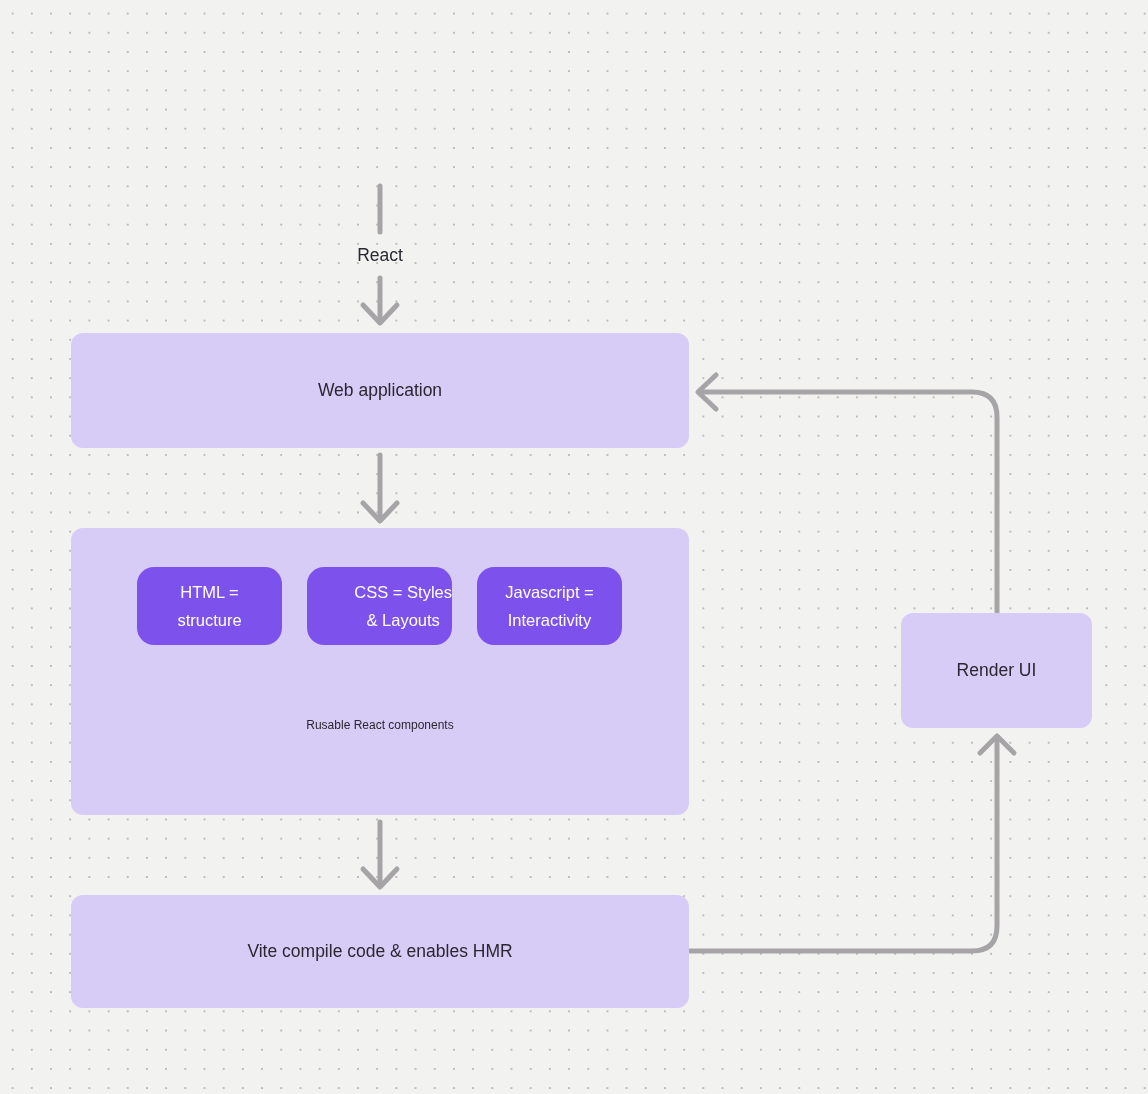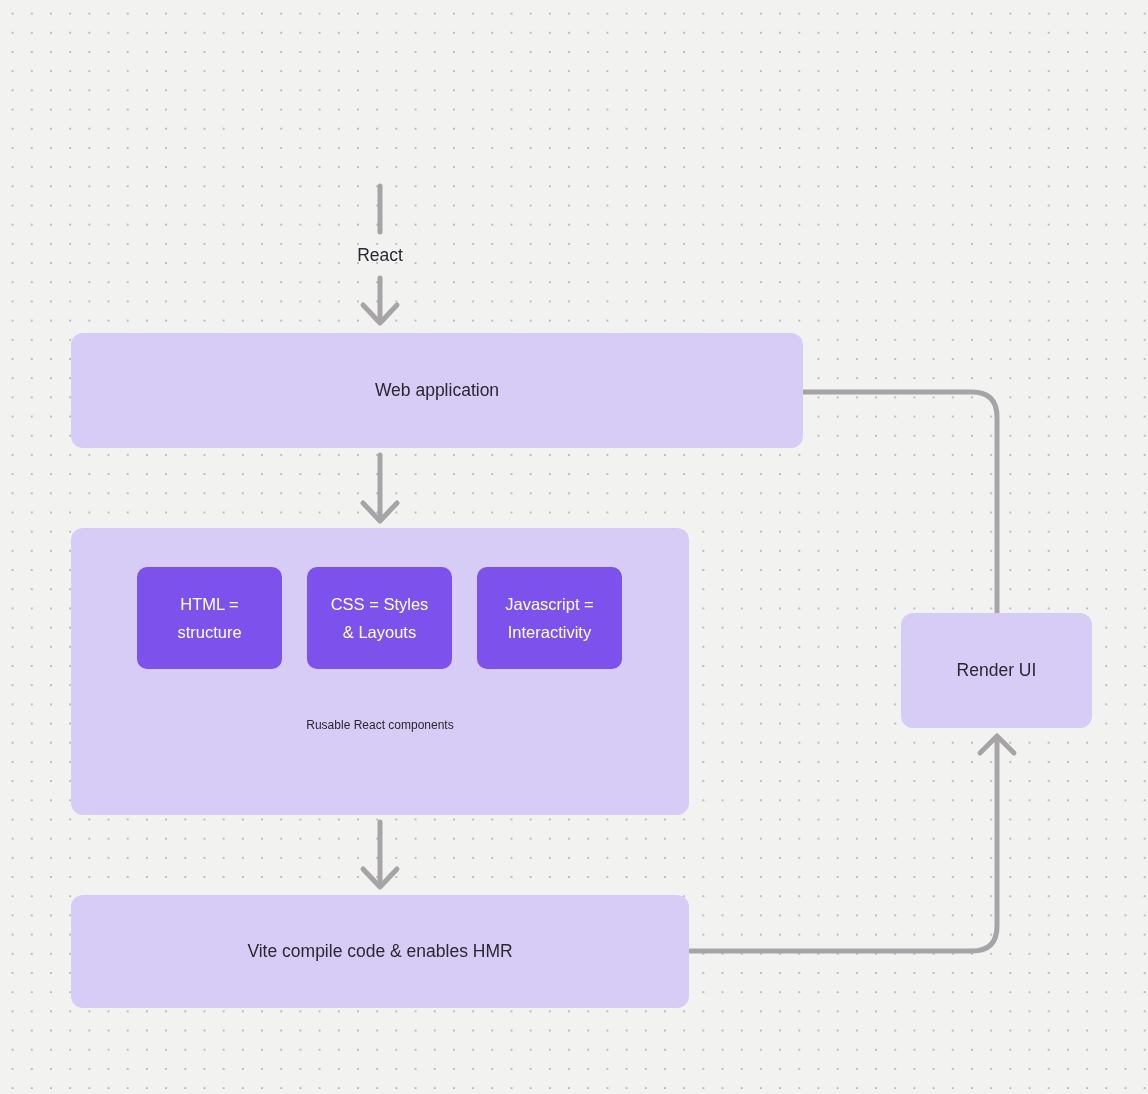--- a/index.html
+++ b/index.html
@@ -27,24 +27,24 @@
     position:absolute;
     background:var(--node-fill);
     border-radius:12px;
     display:flex;align-items:center;justify-content:center;
     font-size:17.5px;
     text-align:center;
     line-height:1.4;
   }
   .chip{
     position:absolute;
-    width:145px;height:102px;top:39px;
+    width:145px;height:78px;top:39px;
     background:var(--chip-fill);
     color:var(--chip-text);
-    border-radius:10px;
+    border-radius:17px;
     display:flex;align-items:center;justify-content:center;
     text-align:center;
     font-size:16.5px;
     line-height:1.72;
     white-space:pre-line;
   }
   .group-caption{
     position:absolute;left:0;right:0;top:189px;
     text-align:center;
     font-size:12px;
@@ -99,30 +99,30 @@
       <path class="conn" d="M 997 612 L 997 417 Q 997 392 972 392 L 702 392"></path>
       <path class="conn" d="M 716 375 L 698 392 L 716 409"></path>
     </g>
   </svg>
 
 
   <div class="edge-label">
     <span>React</span>
   </div>
 
-  <div class="node" style="left:71px;top:333px;width:732px;height:115px;">
+  <div class="node" style="left:71px;top:333px;width:618px;height:115px;">
     <span>Web application</span>
   </div>
 
   <div class="node" style="left:71px;top:528px;width:618px;height:287px;align-items:flex-start;">
     <div class="chip" style="left:66px;">
       <span>HTML =
 structure</span>
     </div>
-    <div class="chip" style="left:236px;">
+    <div class="chip" style="left:236px;justify-content:flex-end;">
       <span>CSS = Styles
 &amp; Layouts</span>
     </div>
     <div class="chip" style="left:406px;">
       <span>Javascript =
 Interactivity</span>
     </div>
     <div class="group-caption">Rusable React components</div>
   </div>
 

